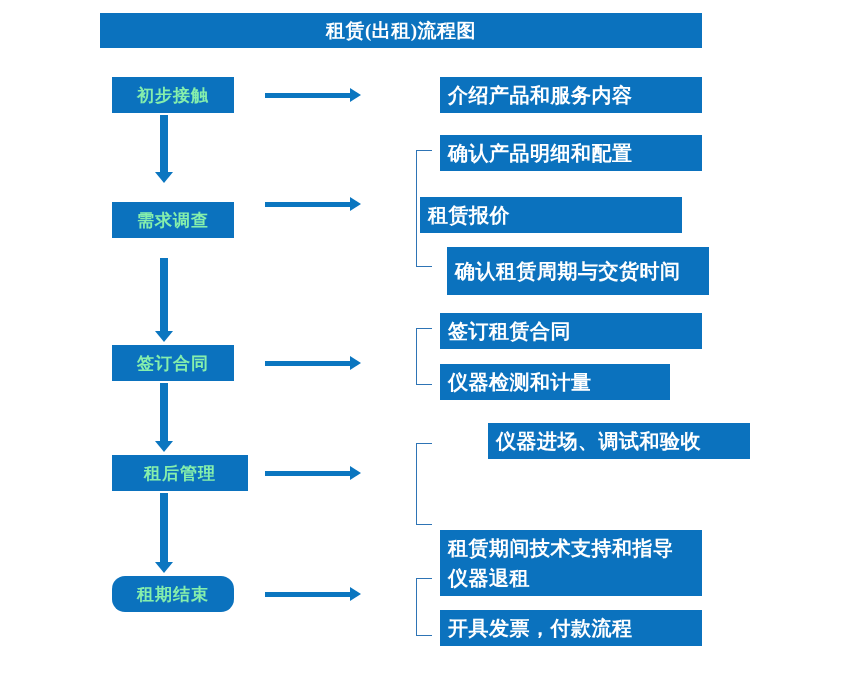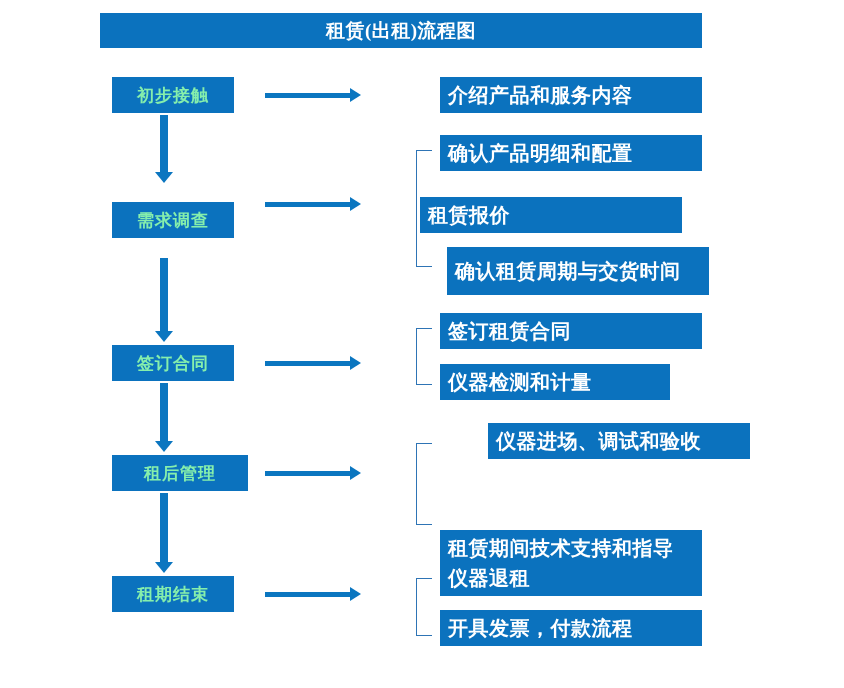--- a/index.html
+++ b/index.html
@@ -117,21 +117,21 @@
   <div class="title-bar">租赁(出租)流程图</div>
 
   <div class="stage-box" style="left:103px; top:77px; width:122px; height:36px;">初步接触</div>
 
   <div class="stage-box" style="left:103px; top:202px; width:122px; height:36px;">需求调查</div>
 
   <div class="stage-box" style="left:103px; top:345px; width:122px; height:36px;">签订合同</div>
 
   <div class="stage-box" style="left:103px; top:455px; width:136px; height:36px;">租后管理</div>
 
-  <div class="stage-box" style="left:103px; top:576px; width:122px; height:36px;">租期结束</div>
+  <div class="stage-box" style="left:103px; top:576px; width:122px; height:36px;border-radius:13px;">租期结束</div>
 
   <div class="v-arrow" style="left:155px; top:115px; height:68px;">
     <div class="shaft" style="height:57px;"></div>
     <div class="head" style="top:57px;"></div>
   </div>
 
   <div class="v-arrow" style="left:155px; top:258px; height:84px;">
     <div class="shaft" style="height:73px;"></div>
     <div class="head" style="top:73px;"></div>
   </div>

